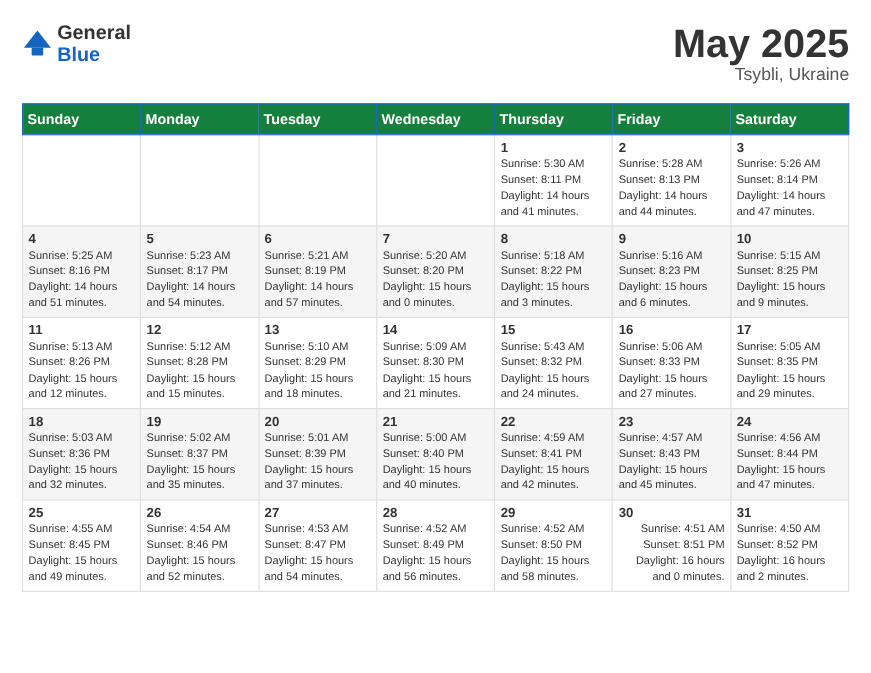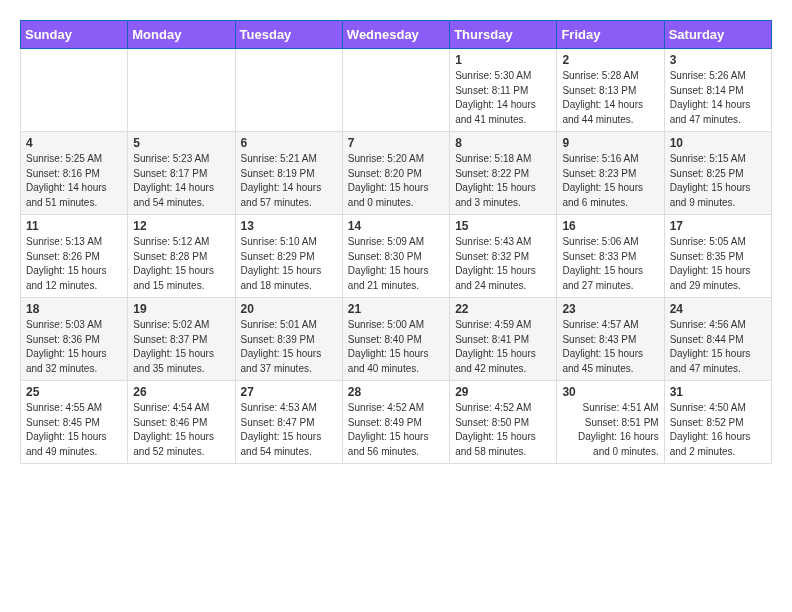--- a/index.html
+++ b/index.html
@@ -80,21 +80,21 @@
       background: #fff;
       min-height: 80px;
     }
     .calendar tr:nth-child(even) td {
       background: #f5f5f5;
     }
     .calendar tr:nth-child(odd) td {
       background: #ffffff;
     }
     
-    .calendar thead tr th { background: #8b5cf6; }
+    .calendar thead tr th { background: #15803d; }
     .day-num {
       font-size: 12px;
       font-weight: bold;
       display: block;
       margin-bottom: 2px;
     }
     .day-info {
       font-size: 10px;
       line-height: 1.45;
       color: #333;
@@ -103,20 +103,37 @@
       background: #f9f9f9;
     }
     
     .row-even td { background: #f5f5f5; }
     .row-odd td { background: #ffffff; }
   </style>
 </head>
 <body>
 
 <div class="page">
+  <div class="header">
+    <div class="logo">
+
+      <svg class="logo-icon" viewBox="0 0 32 32">
+        <polygon points="16,2 30,20 2,20" fill="#1565c0"></polygon>
+        <rect x="10" y="20" width="12" height="8" fill="#1565c0" rx="1"></rect>
+      </svg>
+      <div class="logo-text">
+        <span class="logo-general">General</span>
+        <span class="logo-blue">Blue</span>
+      </div>
+    </div>
+    <div class="title-block">
+      <div class="title-month">May 2025</div>
+      <div class="title-location">Tsybli, Ukraine</div>
+    </div>
+  </div>
 
   <table class="calendar">
     <thead>
       <tr>
         <th>Sunday</th>
         <th>Monday</th>
         <th>Tuesday</th>
         <th>Wednesday</th>
         <th>Thursday</th>
         <th>Friday</th>

